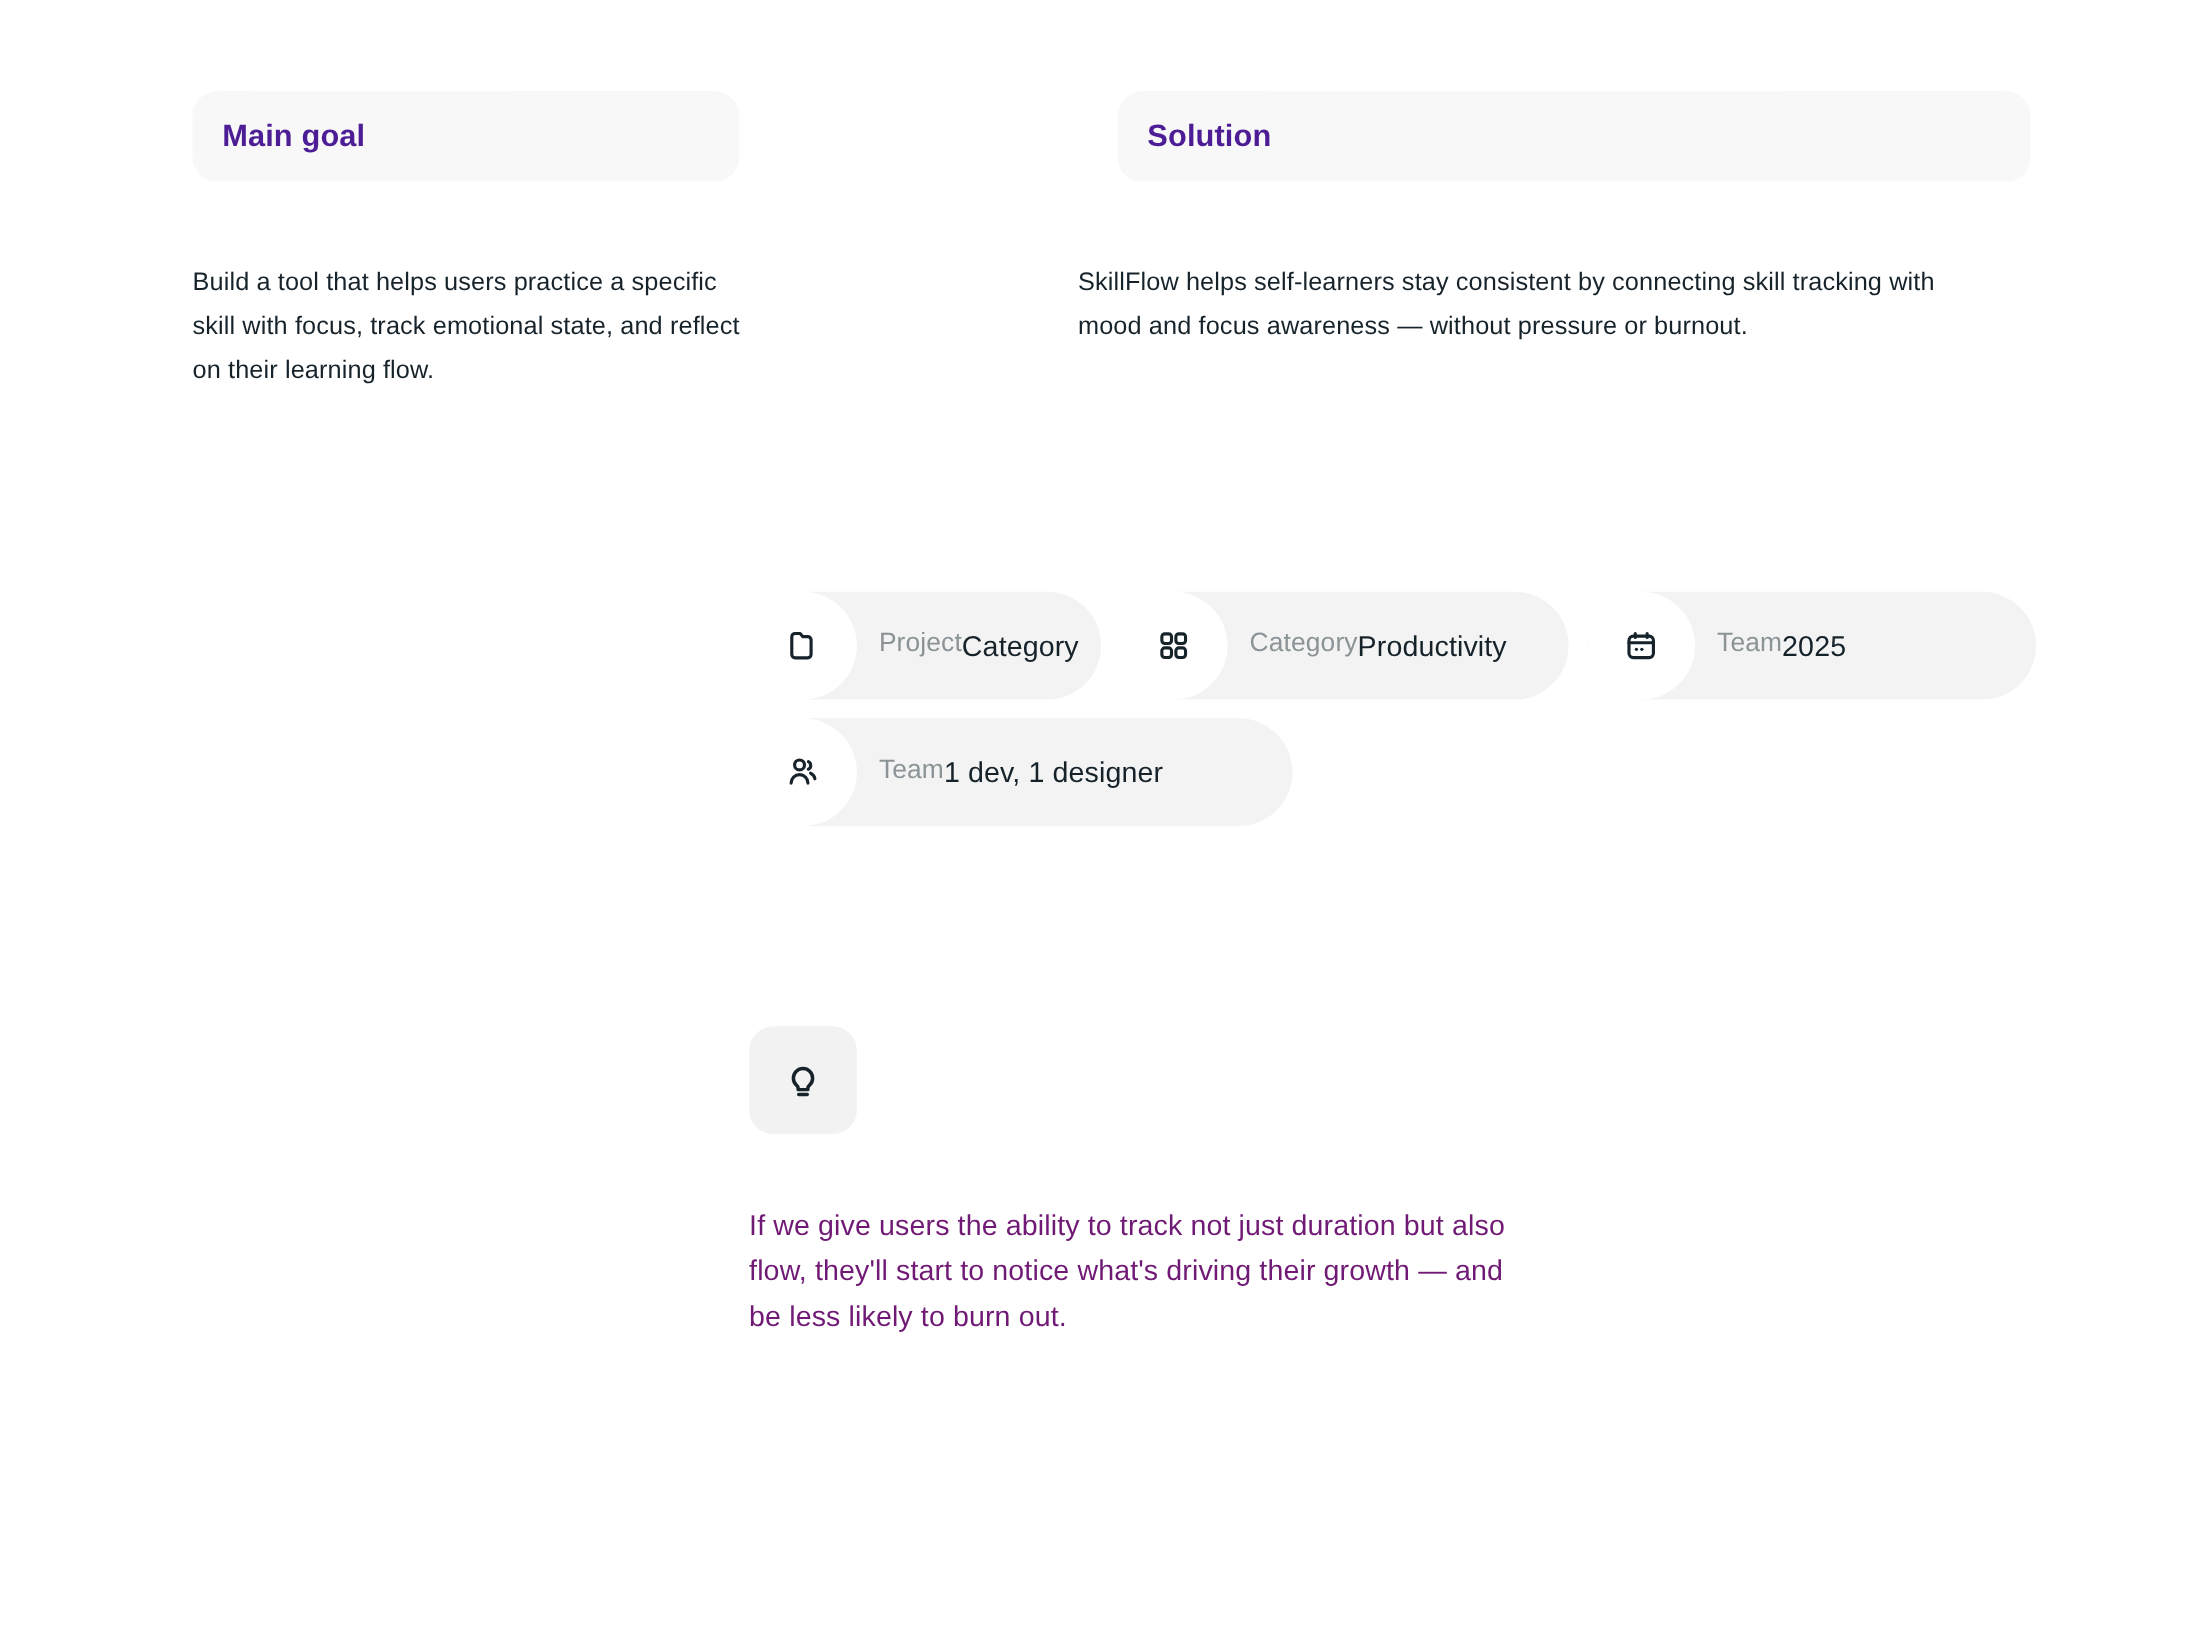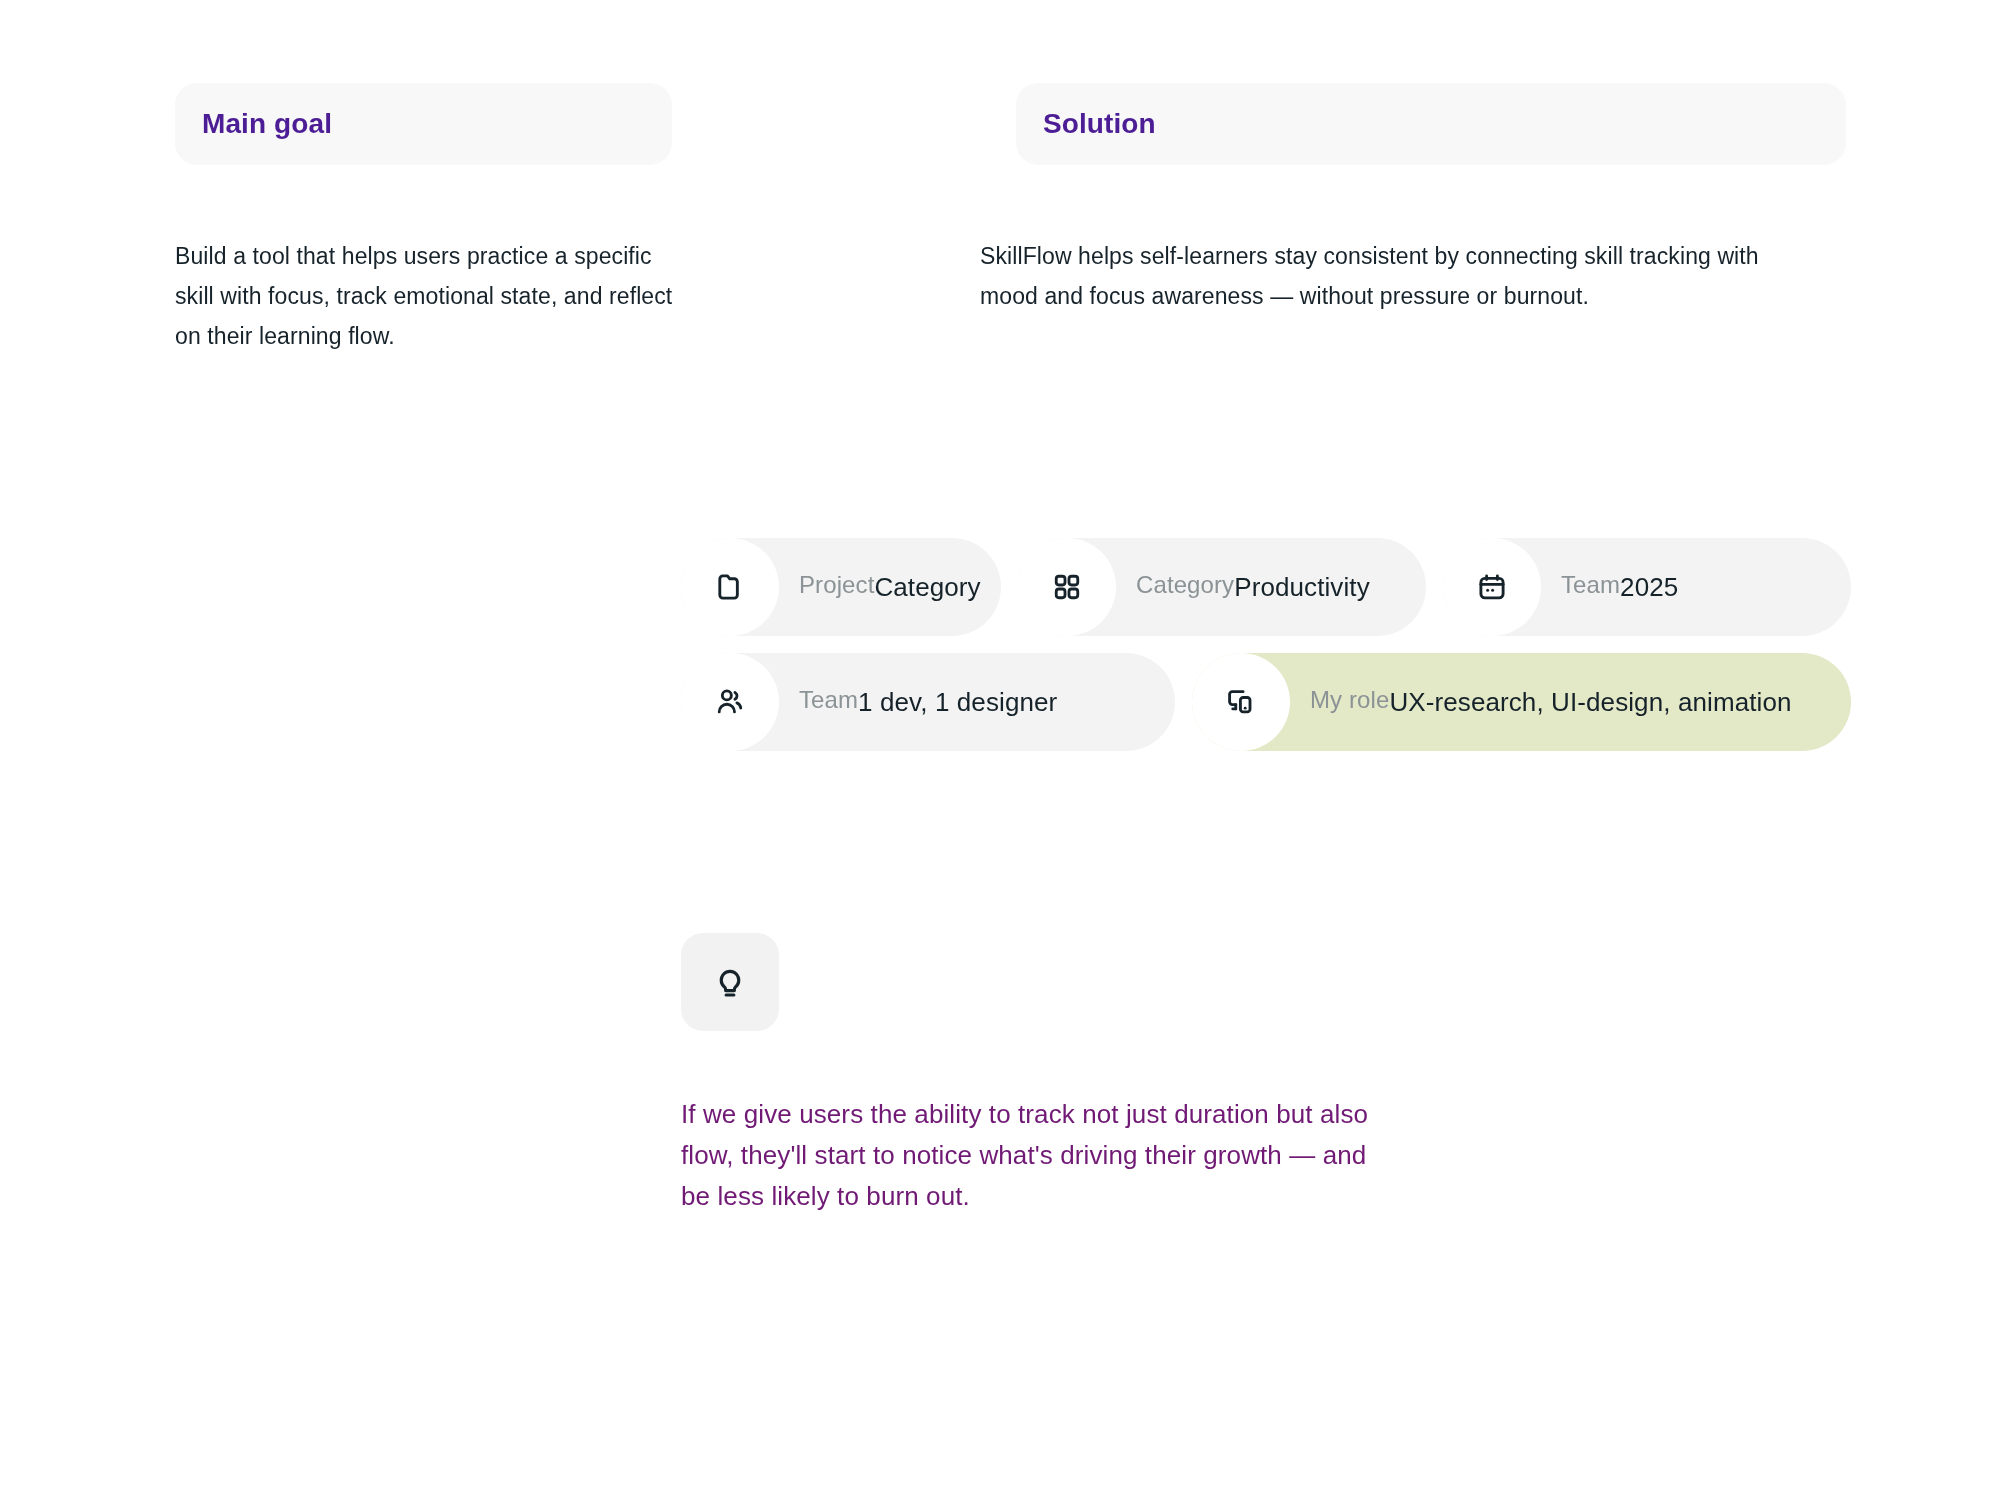--- a/index.html
+++ b/index.html
@@ -231,35 +231,20 @@
           <path d="M15.3 5.6a2.6 2.6 0 0 1 0 4.6"></path>
           <path d="M16.6 12.6a4.4 4.4 0 0 1 2.6 3.4"></path>
         </svg>
       </span>
       <span class="chip-text">
         <span class="chip-label">Team</span>
         <span class="chip-value">1 dev, 1 designer</span>
       </span>
     </div>
 
-    <div class="chip accent w-myrole">
-      <span class="chip-icon">
-        <svg width="36" height="36" viewBox="0 0 24 24" fill="none" stroke="#17232b" stroke-width="1.9" stroke-linecap="round" stroke-linejoin="round">
-          <path d="M13.4 5.1H6.2a1.8 1.8 0 0 0-1.8 1.8v5a1.8 1.8 0 0 0 1.8 1.8h2.3"></path>
-          <path d="M8.5 16.6h-2"></path>
-          <path d="M8.5 13.7v2.9"></path>
-          <rect x="11.6" y="9" width="6.4" height="9.6" rx="1.8"></rect>
-          <circle cx="14.8" cy="16.1" r=".95" fill="#17232b" stroke="none"></circle>
-        </svg>
-      </span>
-      <span class="chip-text">
-        <span class="chip-label">My role</span>
-        <span class="chip-value">UX-research, UI-design, animation</span>
-      </span>
-    </div>
   </div>
 </div>
 
 <div id="hypothesis-icon-box">
   <span>
     <svg width="42" height="42" viewBox="0 0 24 24" fill="none" stroke="#17232b" stroke-width="1.8" stroke-linecap="round" stroke-linejoin="round">
       <path d="M8.6 14.6a5 5 0 1 1 6.8 0c-.6.5-.9 1-.9 1.7v.6H9.5v-.6c0-.7-.3-1.2-.9-1.7z"></path>
       <path d="M9.8 19.4h4.4"></path>
     </svg>
   </span>

